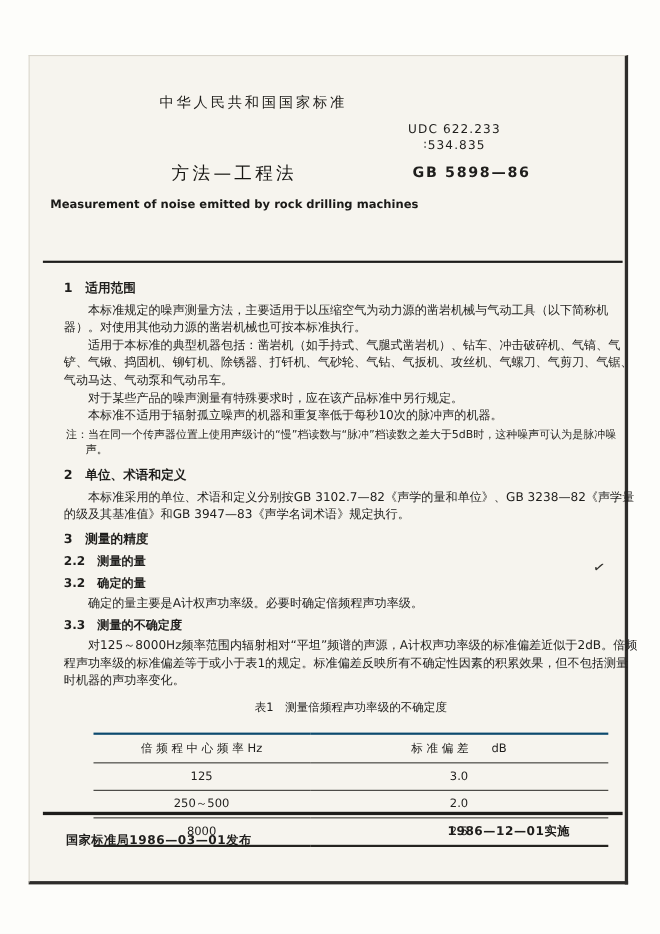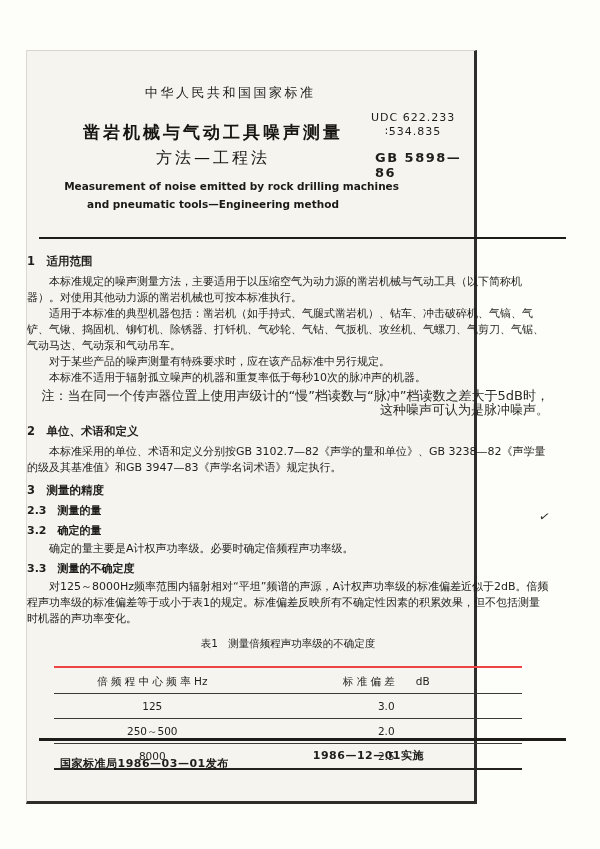--- a/index.html
+++ b/index.html
@@ -6,21 +6,21 @@
   * { margin:0; padding:0; box-sizing:border-box; }
   html,body { width:600px; height:849px; }
   body {
     background:#fdfdfa;
     font-family:"DejaVu Sans","Liberation Sans",sans-serif;
     color:#1f1e1c;
     position:relative;
     overflow:hidden;
   }
   .scan-page {
-    position:absolute; left:26px; top:50px; width:451px; height:754px;
+    position:absolute; left:26px; top:50px; width:545px; height:754px;
     background:#f6f4ee;
     border-top:1px solid #d9d5cc;
     border-left:1px solid #dcd8cf;
     border-right:3px solid #2e2d2b;
     border-bottom:3px solid #2e2d2b;
   }
   .nat-label {
     position:absolute; top:33px; left:118px;
     font-size:13px; letter-spacing:2.5px; color:#23221f;
   }
@@ -35,39 +35,39 @@
   .udc { position:absolute; top:60px; left:344px; font-size:11px; font-weight:normal; letter-spacing:1px; }
   .udc2 { margin-left:14px; margin-top:1px; }
   .stdno {
     position:absolute; top:99px; left:348px;
     font-size:13px; font-weight:bold; letter-spacing:1.5px;
   }
   .entitle {
     position:absolute; left:0; width:372px; text-align:center;
     font-size:10.5px; font-weight:bold; color:#1b1a18;
   }
-  .en1 { top:129px;text-align:right; }
+  .en1 { top:129px; }
   .en2 { top:147px; }
   .rule-top { position:absolute; top:186px; left:12px; width:527px; height:2px; background:#1d1c1a; }
   .doc-body {
-    position:absolute; top:196px; left:0; width:522px;
+    position:absolute; top:196px; left:31px; width:522px;
     font-size:11px; line-height:16px; word-break:break-all;
   }
   .h-sec { font-weight:bold; font-size:11.5px; margin:6px 0 5px; }
   .h-sub { font-weight:bold; font-size:11px; margin:4px 0 2px; }
   .para { margin:0; text-indent:2em; }
   .note {
-    font-size:13px; line-height:14px; margin:3px 0 2px 2px;
-    padding-left:18px; text-indent:-18px; color:#2a2925;text-align:right;
+    font-size:10px; line-height:14px; margin:3px 0 2px 2px;
+    padding-left:18px; text-indent:-18px; color:#2a2925;
   }
   .tcaption { text-align:center; font-size:10.5px; margin:8px 0 5px; }
   table.t1 {
     width:468px; margin:15px auto; border-collapse:collapse; text-align:center;
     font-size:10.5px;
-    border-top:2px solid #ef4444; border-bottom:2px solid #24231f;
+    border-top:2px solid #0c4a6e; border-bottom:2px solid #24231f;
   }
   table.t1 th { font-weight:normal; padding:5px 0 4px; border-bottom:1px solid #3b3a36; }
   table.t1 td { padding:4px 0; border-bottom:1px solid #3b3a36; }
   table.t1 tr:last-child td { border-bottom:none; }
   .col-freq { width:42%; }
   .col-dev  { width:58%; }
   .foot-rule { position:absolute; top:687px; left:12px; width:527px; height:3px; background:#1d1c1a; }
   .foot-left {
     position:absolute; top:705px; left:33px;
     font-size:11px; font-weight:bold; letter-spacing:0.5px;
@@ -81,48 +81,46 @@
     font-size:13px; font-weight:bold; color:#33322e; transform:rotate(12deg);
   }
 </style>
 </head>
 <body>
 
 <div class="scan-page">
 
   <div class="nat-label">中华人民共和国国家标准</div>
 
-  <div class="title1">凿岩机械与气动工具噪声测量</div>
   <div class="title2">方法—工程法</div>
 
   <div class="udc">
     <div>UDC 622.233</div>
     <div class="udc2">∶534.835</div>
   </div>
   <div class="stdno">GB 5898—86</div>
 
   <div class="entitle en1">Measurement of noise emitted by rock drilling machines</div>
-  <div class="entitle en2">and pneumatic tools—Engineering method</div>
 
   <div class="rule-top"></div>
 
   <div class="doc-body">
 
     <div class="h-sec">1　适用范围</div>
     <p class="para">本标准规定的噪声测量方法，主要适用于以压缩空气为动力源的凿岩机械与气动工具（以下简称机器）。对使用其他动力源的凿岩机械也可按本标准执行。</p>
     <p class="para">适用于本标准的典型机器包括：凿岩机（如手持式、气腿式凿岩机）、钻车、冲击破碎机、气镐、气铲、气锹、捣固机、铆钉机、除锈器、打钎机、气砂轮、气钻、气扳机、攻丝机、气螺刀、气剪刀、气锯、气动马达、气动泵和气动吊车。</p>
     <p class="para">对于某些产品的噪声测量有特殊要求时，应在该产品标准中另行规定。</p>
     <p class="para">本标准不适用于辐射孤立噪声的机器和重复率低于每秒10次的脉冲声的机器。</p>
     <div class="note">注：当在同一个传声器位置上使用声级计的“慢”档读数与“脉冲”档读数之差大于5dB时，这种噪声可认为是脉冲噪声。</div>
 
     <div class="h-sec">2　单位、术语和定义</div>
     <p class="para">本标准采用的单位、术语和定义分别按GB 3102.7—82《声学的量和单位》、GB 3238—82《声学量的级及其基准值》和GB 3947—83《声学名词术语》规定执行。</p>
 
     <div class="h-sec">3　测量的精度</div>
-    <div class="h-sub">2.3　测量的量</div>
+    <div class="h-sub">2.2　测量的量</div>
     <div class="h-sub">3.2　确定的量</div>
     <p class="para">确定的量主要是A计权声功率级。必要时确定倍频程声功率级。</p>
     <div class="h-sub">3.3　测量的不确定度</div>
     <p class="para">对125～8000Hz频率范围内辐射相对“平坦”频谱的声源，A计权声功率级的标准偏差近似于2dB。倍频程声功率级的标准偏差等于或小于表1的规定。标准偏差反映所有不确定性因素的积累效果，但不包括测量时机器的声功率变化。</p>
 
     <div class="tcaption">表1　测量倍频程声功率级的不确定度</div>
 
     <table class="t1">
       <thead>
         <tr>

